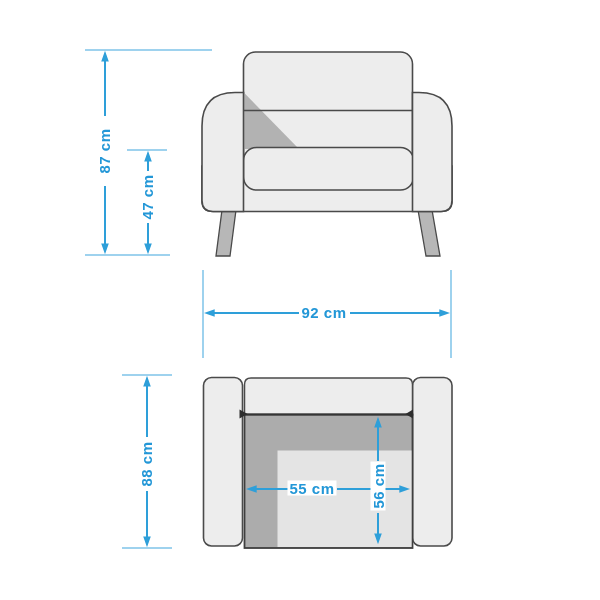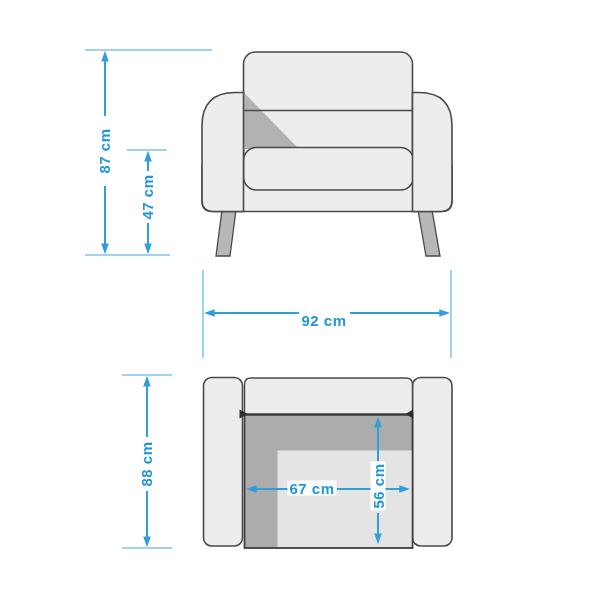--- a/index.html
+++ b/index.html
@@ -104,17 +104,17 @@
     <g stroke="#2E9FD9" stroke-width="2" fill="#2E9FD9">
       <line x1="378" y1="427" x2="378" y2="461"></line>
       <line x1="378" y1="513" x2="378" y2="534"></line>
       <polygon points="378,416.8 374.2,427.5 381.8,427.5" stroke="none"></polygon>
       <polygon points="378,544.2 374.2,533.5 381.8,533.5" stroke="none"></polygon>
     </g>
   </svg>
 
   <div class="dim-label vert" style="left:104px; top:151px;">87 cm</div>
   <div class="dim-label vert" style="left:147px; top:197px;">47 cm</div>
-  <div class="dim-label" style="left:324px; top:320px;">92 cm</div>
+  <div class="dim-label" style="left:324px; top:312px;">92 cm</div>
   <div class="dim-label vert" style="left:146px; top:464px;">88 cm</div>
-  <div class="dim-label" style="left:312px; top:488px;">67 cm</div>
+  <div class="dim-label" style="left:312px; top:488px;">55 cm</div>
   <div class="dim-label vert" style="left:378px; top:486px;">56 cm</div>
 </div>
 
 </body></html>

